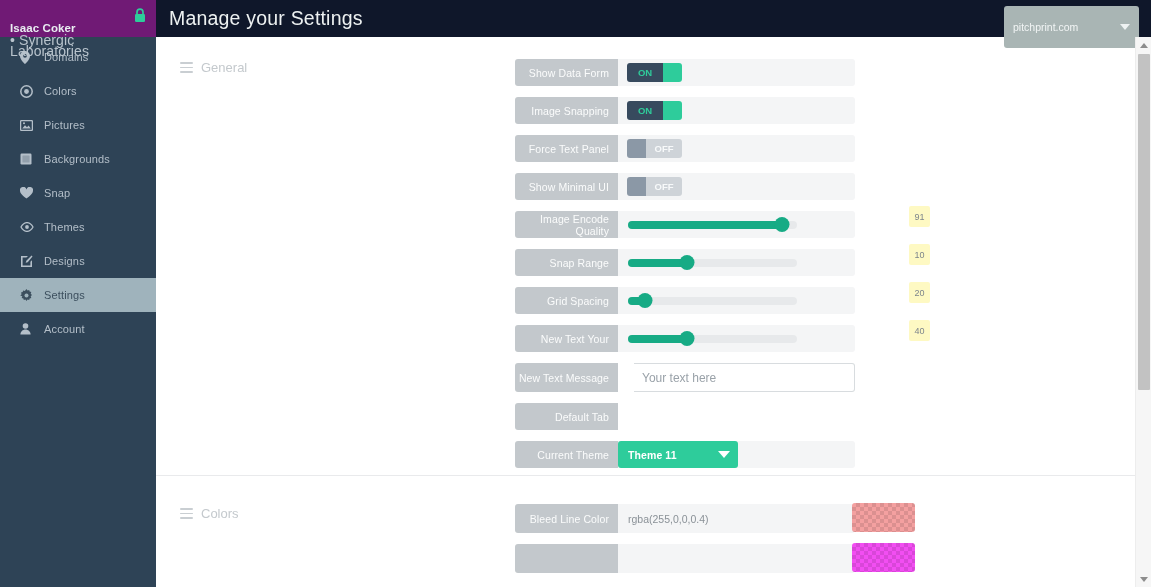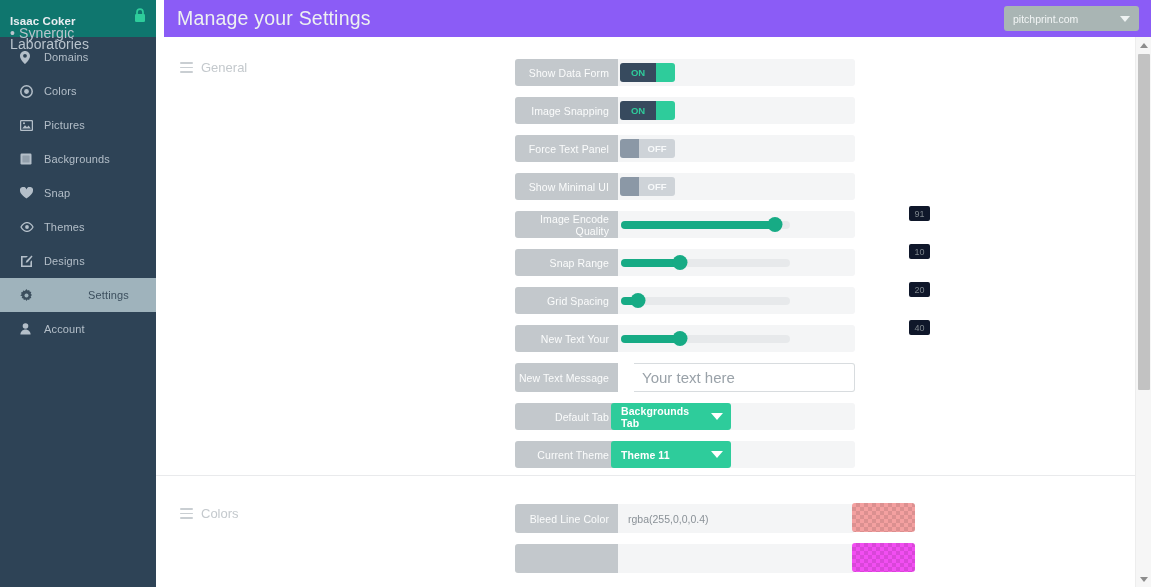--- a/index.html
+++ b/index.html
@@ -13,22 +13,22 @@
 
   
   .sidebar {
     width: 156px; height: 587px;
     background: #2e4356;
     flex: 0 0 156px;
     position: relative;
   }
   .sb-head {
     height: 37px;
-    background: #0f766e;
-    padding: 15px 10px 0 10px;
+    background: #701a75;
+    padding: 22px 10px 0 10px;
     position: relative;
   }
   .sb-user {
     color: #e9edf1;
     font-size: 11.5px;
     font-weight: bold;
     line-height: 13px;
     letter-spacing: .1px;
   }
   .sb-org {
@@ -49,21 +49,20 @@
     align-items: center;
     padding-left: 20px;
     color: #b4bfc9;
     font-size: 11px;
     letter-spacing: .15px;
     cursor: pointer;
   }
   .sb-item.active {
     background: #9fb3bc;
     color: #3c4f5e;
-    gap: 44px;
   }
   .sb-ico {
     width: 17px; height: 14px;
     display: inline-flex;
     align-items: center;
     justify-content: flex-start;
     margin-right: 7px;
     flex: 0 0 17px;
   }
   .sb-ico svg { display: block; }
@@ -71,37 +70,36 @@
   
   .main {
     flex: 1 1 auto;
     height: 587px;
     position: relative;
     background: #ffffff;
     overflow: hidden;
   }
   .topbar {
     height: 37px;
-    background: #8b5cf6;
+    background: #0f172a;
     display: flex;
     align-items: center;
     padding-left: 13px;
     position: relative;
-    margin-left: 8px;
   }
   .topbar-title {
     color: #edf1f1;
     font-size: 19.5px;
     font-weight: normal;
     letter-spacing: .2px;
   }
   .domain-select {
     position: absolute;
     right: 12px; top: 6px;
-    width: 135px; height: 25px;
+    width: 135px; height: 42px;
     background: #a9b5b4;
     border-radius: 3px;
     display: flex;
     align-items: center;
     padding: 0 9px;
     cursor: pointer;
   }
   .domain-select .txt {
     color: #f2f5f5;
     font-size: 10.5px;
@@ -157,21 +155,21 @@
     padding-right: 9px;
     text-align: right;
     letter-spacing: .1px;
   }
   .row-ctrl {
     flex: 1 1 auto;
     background: #f4f5f6;
     border-radius: 0 3px 3px 0;
     display: flex;
     align-items: center;
-    padding-left: 2px;
+    padding-left: 9px;
     position: relative;
   }
 
   
   .toggle {
     width: 55px; height: 19px;
     border-radius: 3px;
     display: flex;
     overflow: hidden;
     cursor: pointer;
@@ -219,43 +217,43 @@
     top: -3.5px;
     width: 15px; height: 15px;
     border-radius: 50%;
     background: #17ab85;
     transform: translateX(-7.5px);
   }
   .slider-val {
     position: absolute;
     left: 291px; top: -5px;
     min-width: 21px;
-    height: 15px;
-    background: #0f172a;
+    height: 21px;
+    background: #fef9c3;
     border-radius: 2px;
     color: #7d858c;
     font-size: 9px;
     display: flex; align-items: center; justify-content: center;
     padding: 0 3px;
   }
 
   
   .row.input-row .row-ctrl {
     background: #ffffff;
     border: 1px solid #d8dcdf;
     border-left: none;
     border-radius: 0 3px 3px 0;
     padding-left: 8px;
   }
   .row.input-row input {
     border: none;
     outline: none;
     width: 100%;
     font-family: "Liberation Sans", sans-serif;
-    font-size: 15px;
+    font-size: 12px;
     color: #6d757c;
     background: transparent;
   }
   .row.input-row input::placeholder { color: #9aa2a9; }
 
   
   .dd {
     width: 120px; height: 27px;
     background: #2ecc9b;
     border-radius: 3px;
@@ -566,26 +564,20 @@
 
           <div class="row input-row" style="height:29px;gap:16px;">
             <div class="row-label">New Text Message</div>
             <div class="row-ctrl">
               <input type="text" placeholder="Your text here" style="">
             </div>
           </div>
 
           <div class="row">
             <div class="row-label">Default Tab</div>
-            <div class="row-ctrl">
-              <div class="dd">
-                <span class="txt">Backgrounds Tab</span>
-                <span class="caret"></span>
-              </div>
-            </div>
           </div>
 
           <div class="row">
             <div class="row-label">Current Theme</div>
             <div class="row-ctrl">
               <div class="dd">
                 <span class="txt">Theme 11</span>
                 <span class="caret"></span>
               </div>
             </div>

